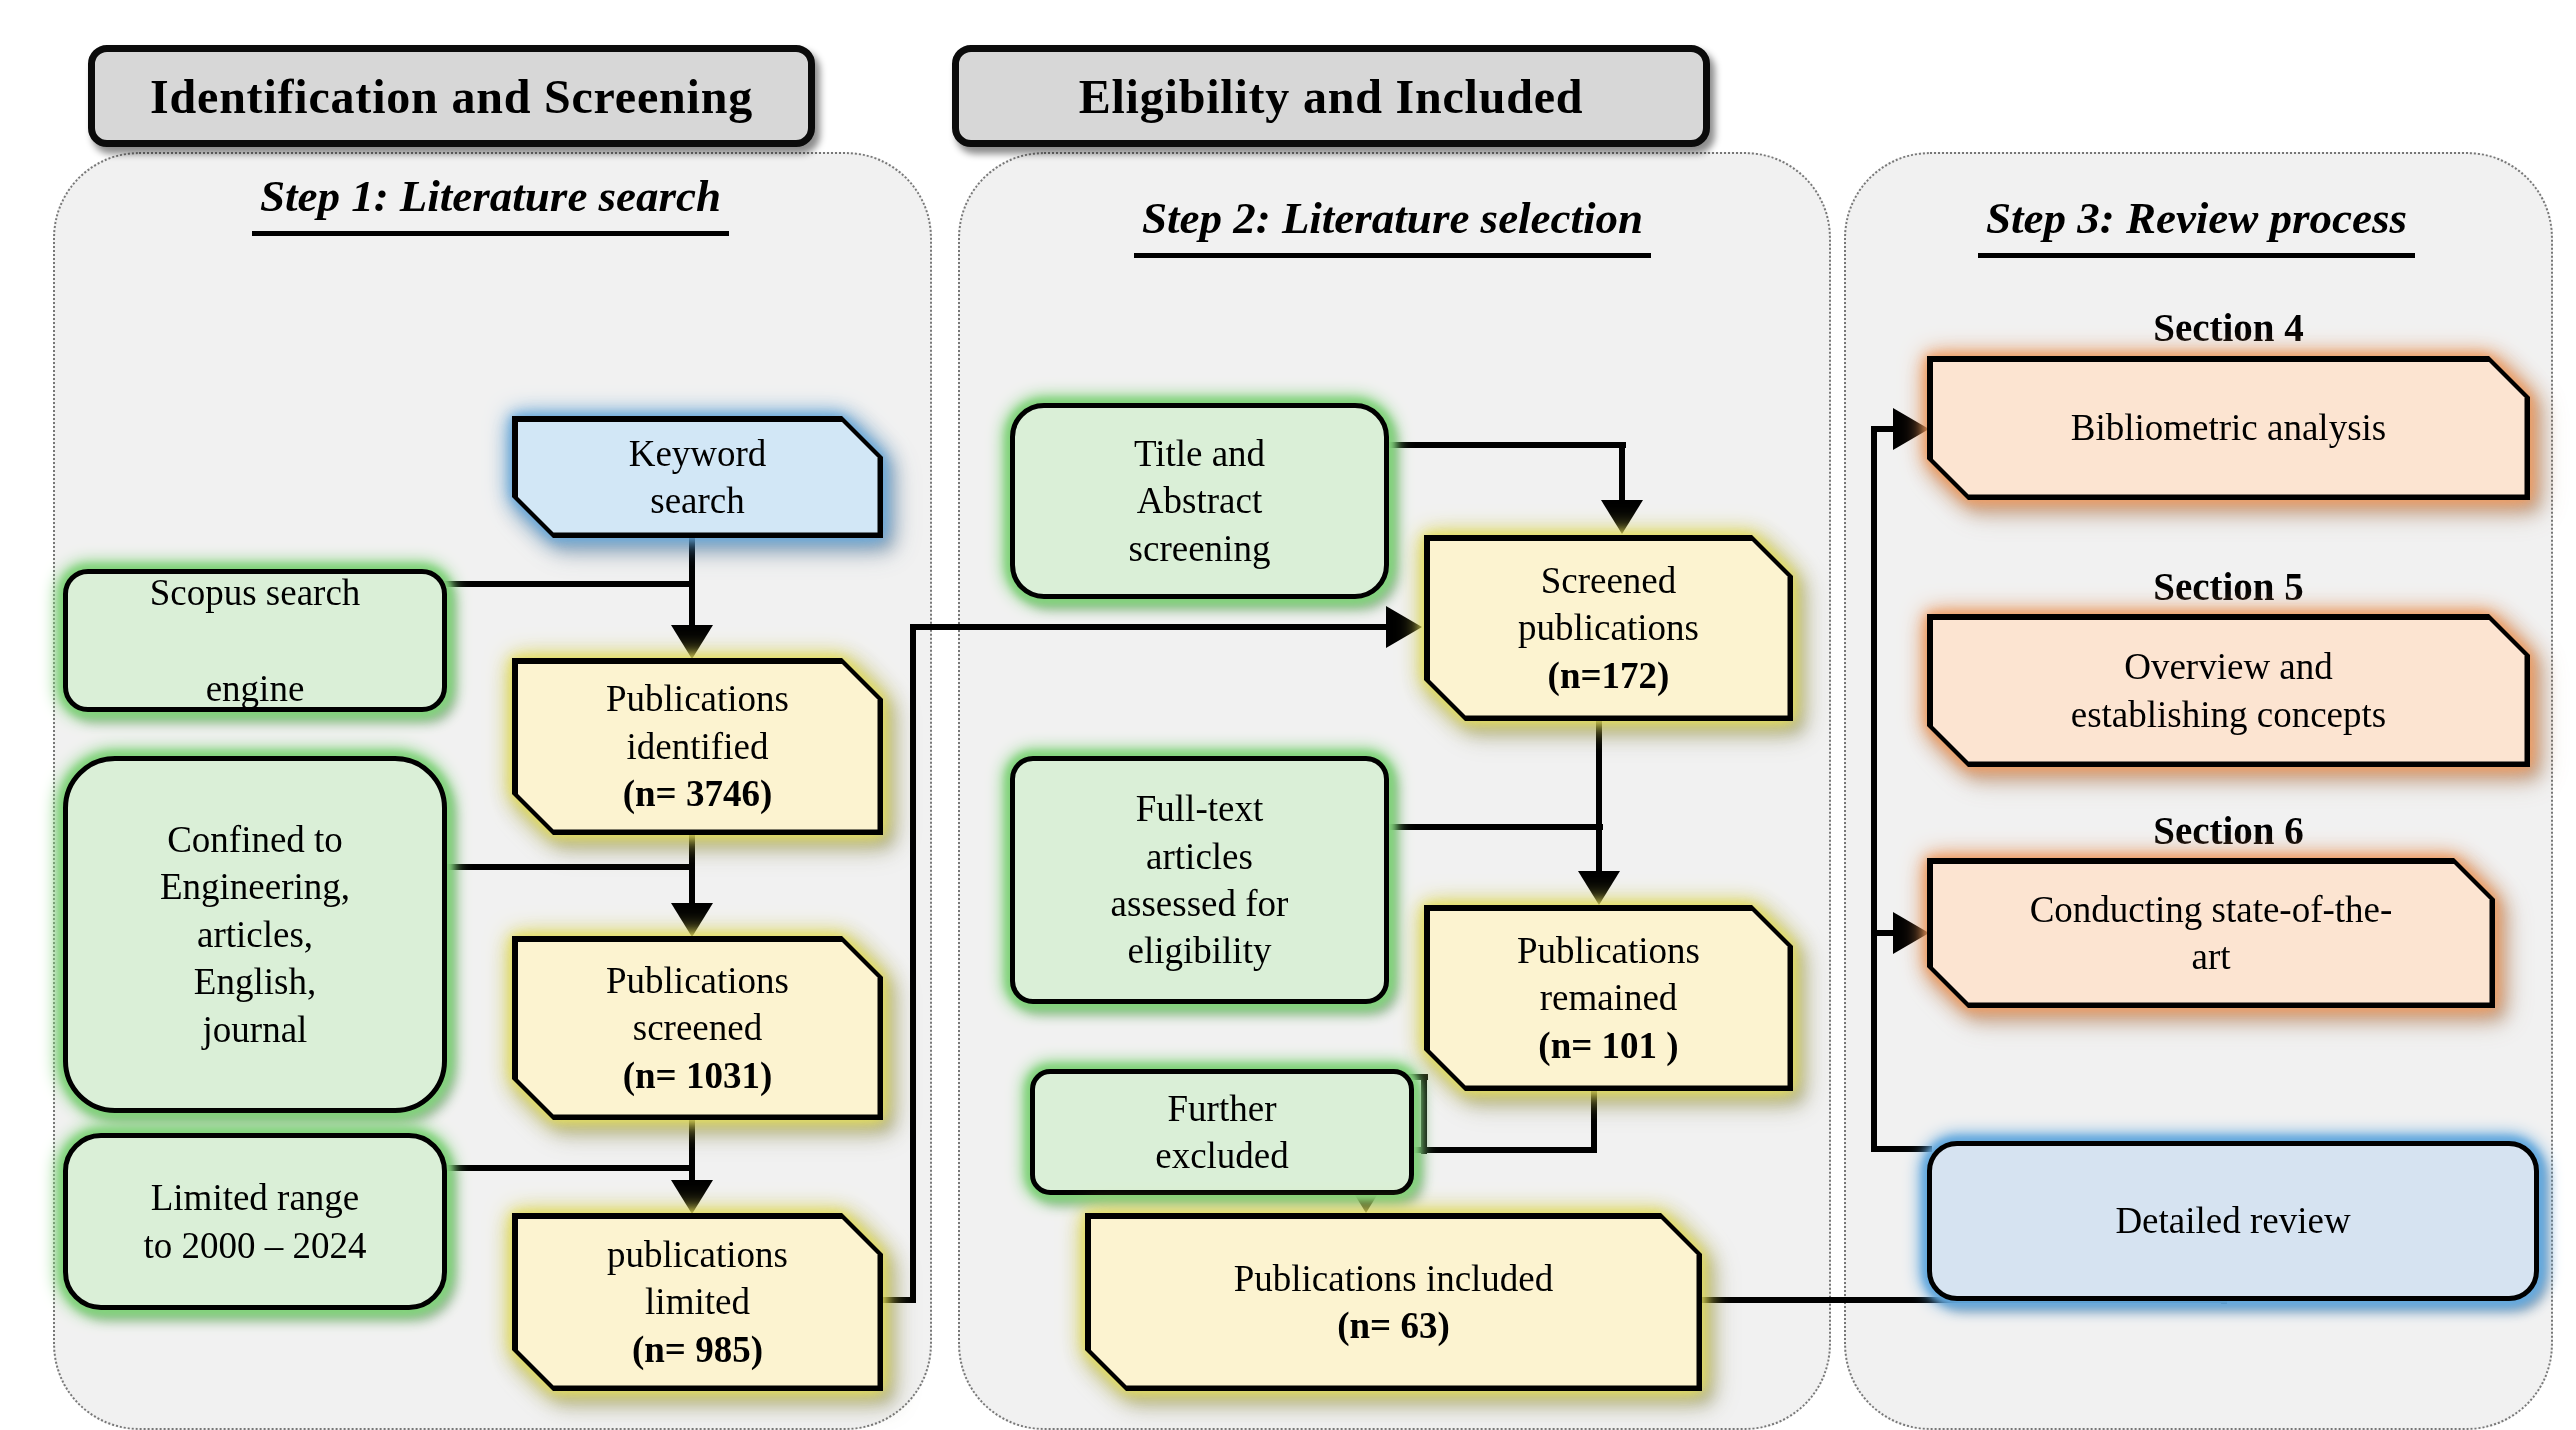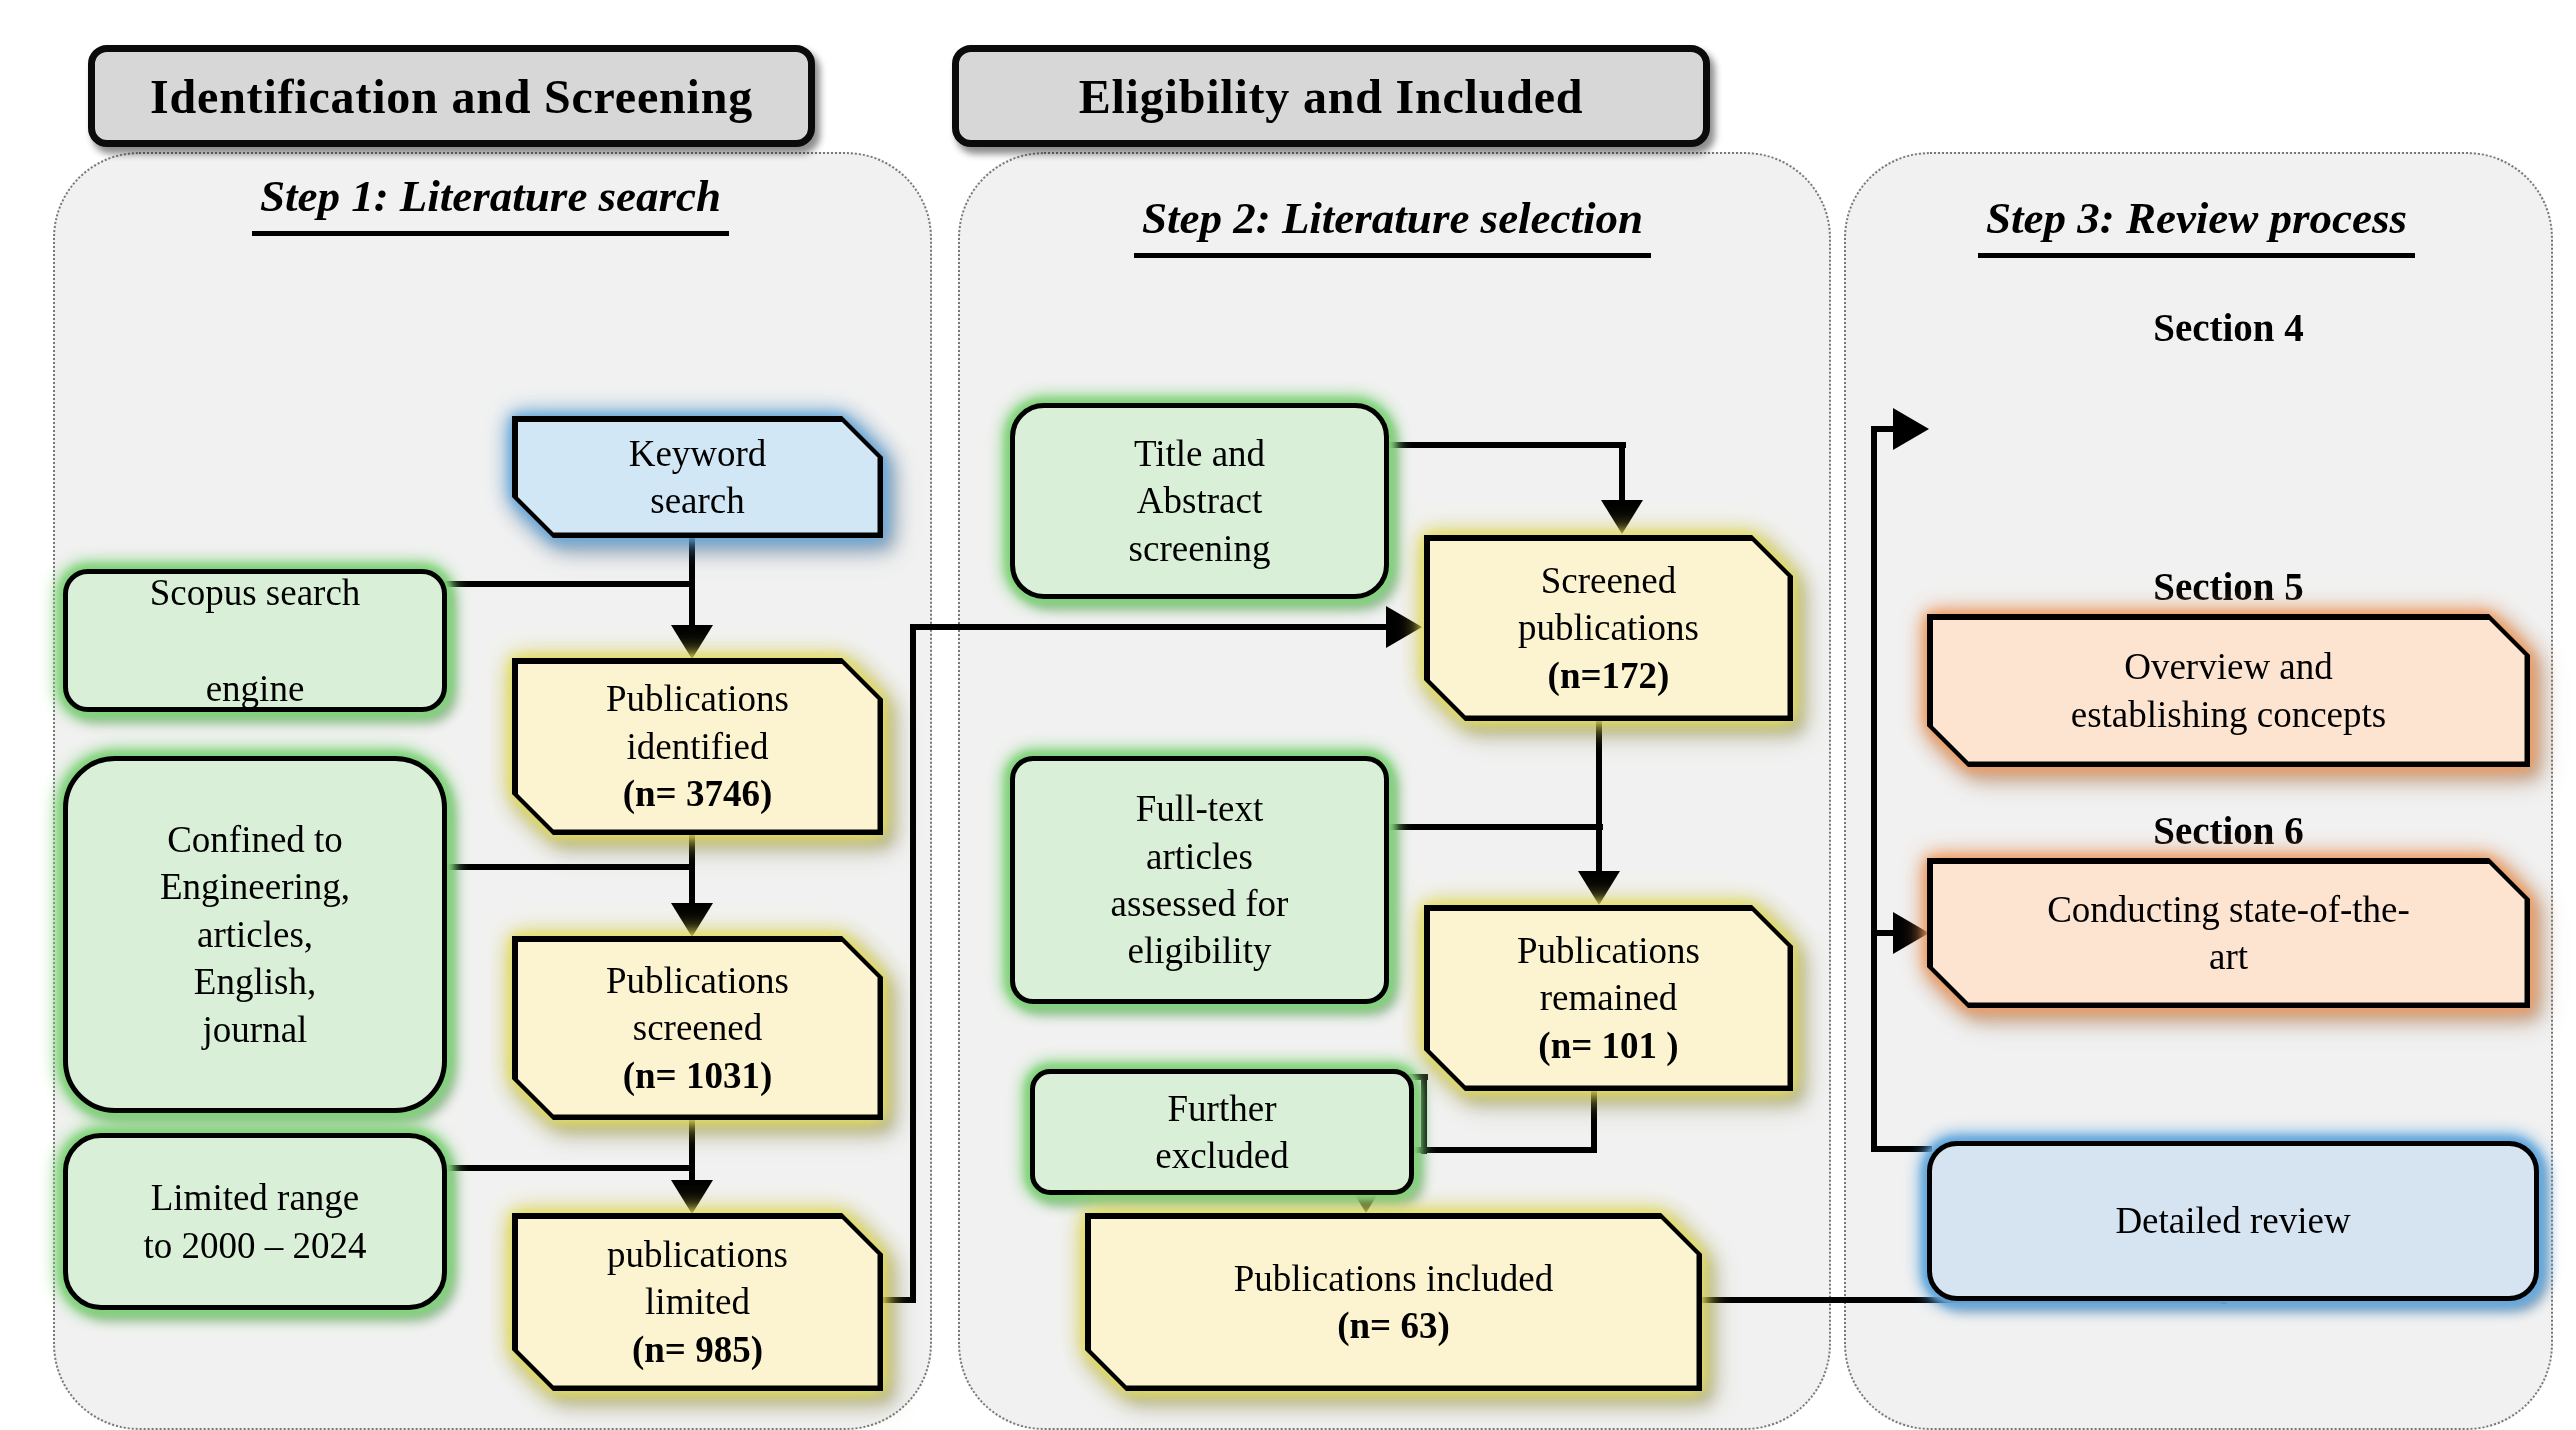--- a/index.html
+++ b/index.html
@@ -61,21 +61,21 @@
   .p-limrange{left:63px;top:1085px;width:374px;height:167px;border-radius:38px;}
   .p-publim{left:512px;top:1213px;width:371px;height:178px;}
   .p-titleabs{left:1010px;top:355px;width:369px;height:186px;border-radius:34px;}
   .p-scrpubs{left:1424px;top:535px;width:369px;height:186px;}
   .p-fulltext{left:1010px;top:708px;width:369px;height:238px;border-radius:23px;}
   .p-pubrem{left:1424px;top:905px;width:369px;height:186px;}
   .p-furtherx{left:1030px;top:1021px;width:374px;height:116px;border-radius:20.3px;}
   .p-pubinc{left:1085px;top:1213px;width:617px;height:178px;}
   .p-biblio{left:1927px;top:356px;width:603px;height:144px;}
   .p-overview{left:1927px;top:614px;width:603px;height:153px;}
-  .p-conduct{left:1927px;top:858px;width:603px;height:150px;}
+  .p-conduct{left:1927px;top:858px;width:538px;height:150px;padding-left:30px;}
   .p-detailed{left:1927px;top:1093px;width:602px;height:150px;border-radius:30px;}
   .nbold{font-weight:bold;}
   
   .ln{position:absolute;background:#000;z-index:1;}
   .ar{position:absolute;width:0;height:0;z-index:1;}
   .ar.down{border-left:21px solid transparent;border-right:21px solid transparent;border-top:34px solid #000;}
   .ar.up{border-left:21px solid transparent;border-right:21px solid transparent;border-bottom:34px solid #000;}
   .ar.right{border-top:21px solid transparent;border-bottom:21px solid transparent;border-left:36px solid #000;}
   .c1{left:689px;top:538px;width:6.3px;height:92px;}   .a1{left:671px;top:625px;}
   .c2{left:431px;top:581px;width:261px;height:6.3px;}
@@ -269,20 +269,27 @@
 
   <div class="shape yellow p-pubinc">
     <div class="b">
       <div class="f">
         <div>Publications included</div>
         <div class="nbold">(n= 63)</div>
       </div>
     </div>
   </div>
 
+  <div class="shape orange p-biblio">
+    <div class="b">
+      <div class="f">
+        <div>Bibliometric analysis</div>
+      </div>
+    </div>
+  </div>
 
   <div class="shape orange p-overview">
     <div class="b">
       <div class="f">
         <div>Overview and</div>
         <div>establishing concepts</div>
       </div>
     </div>
   </div>
 

